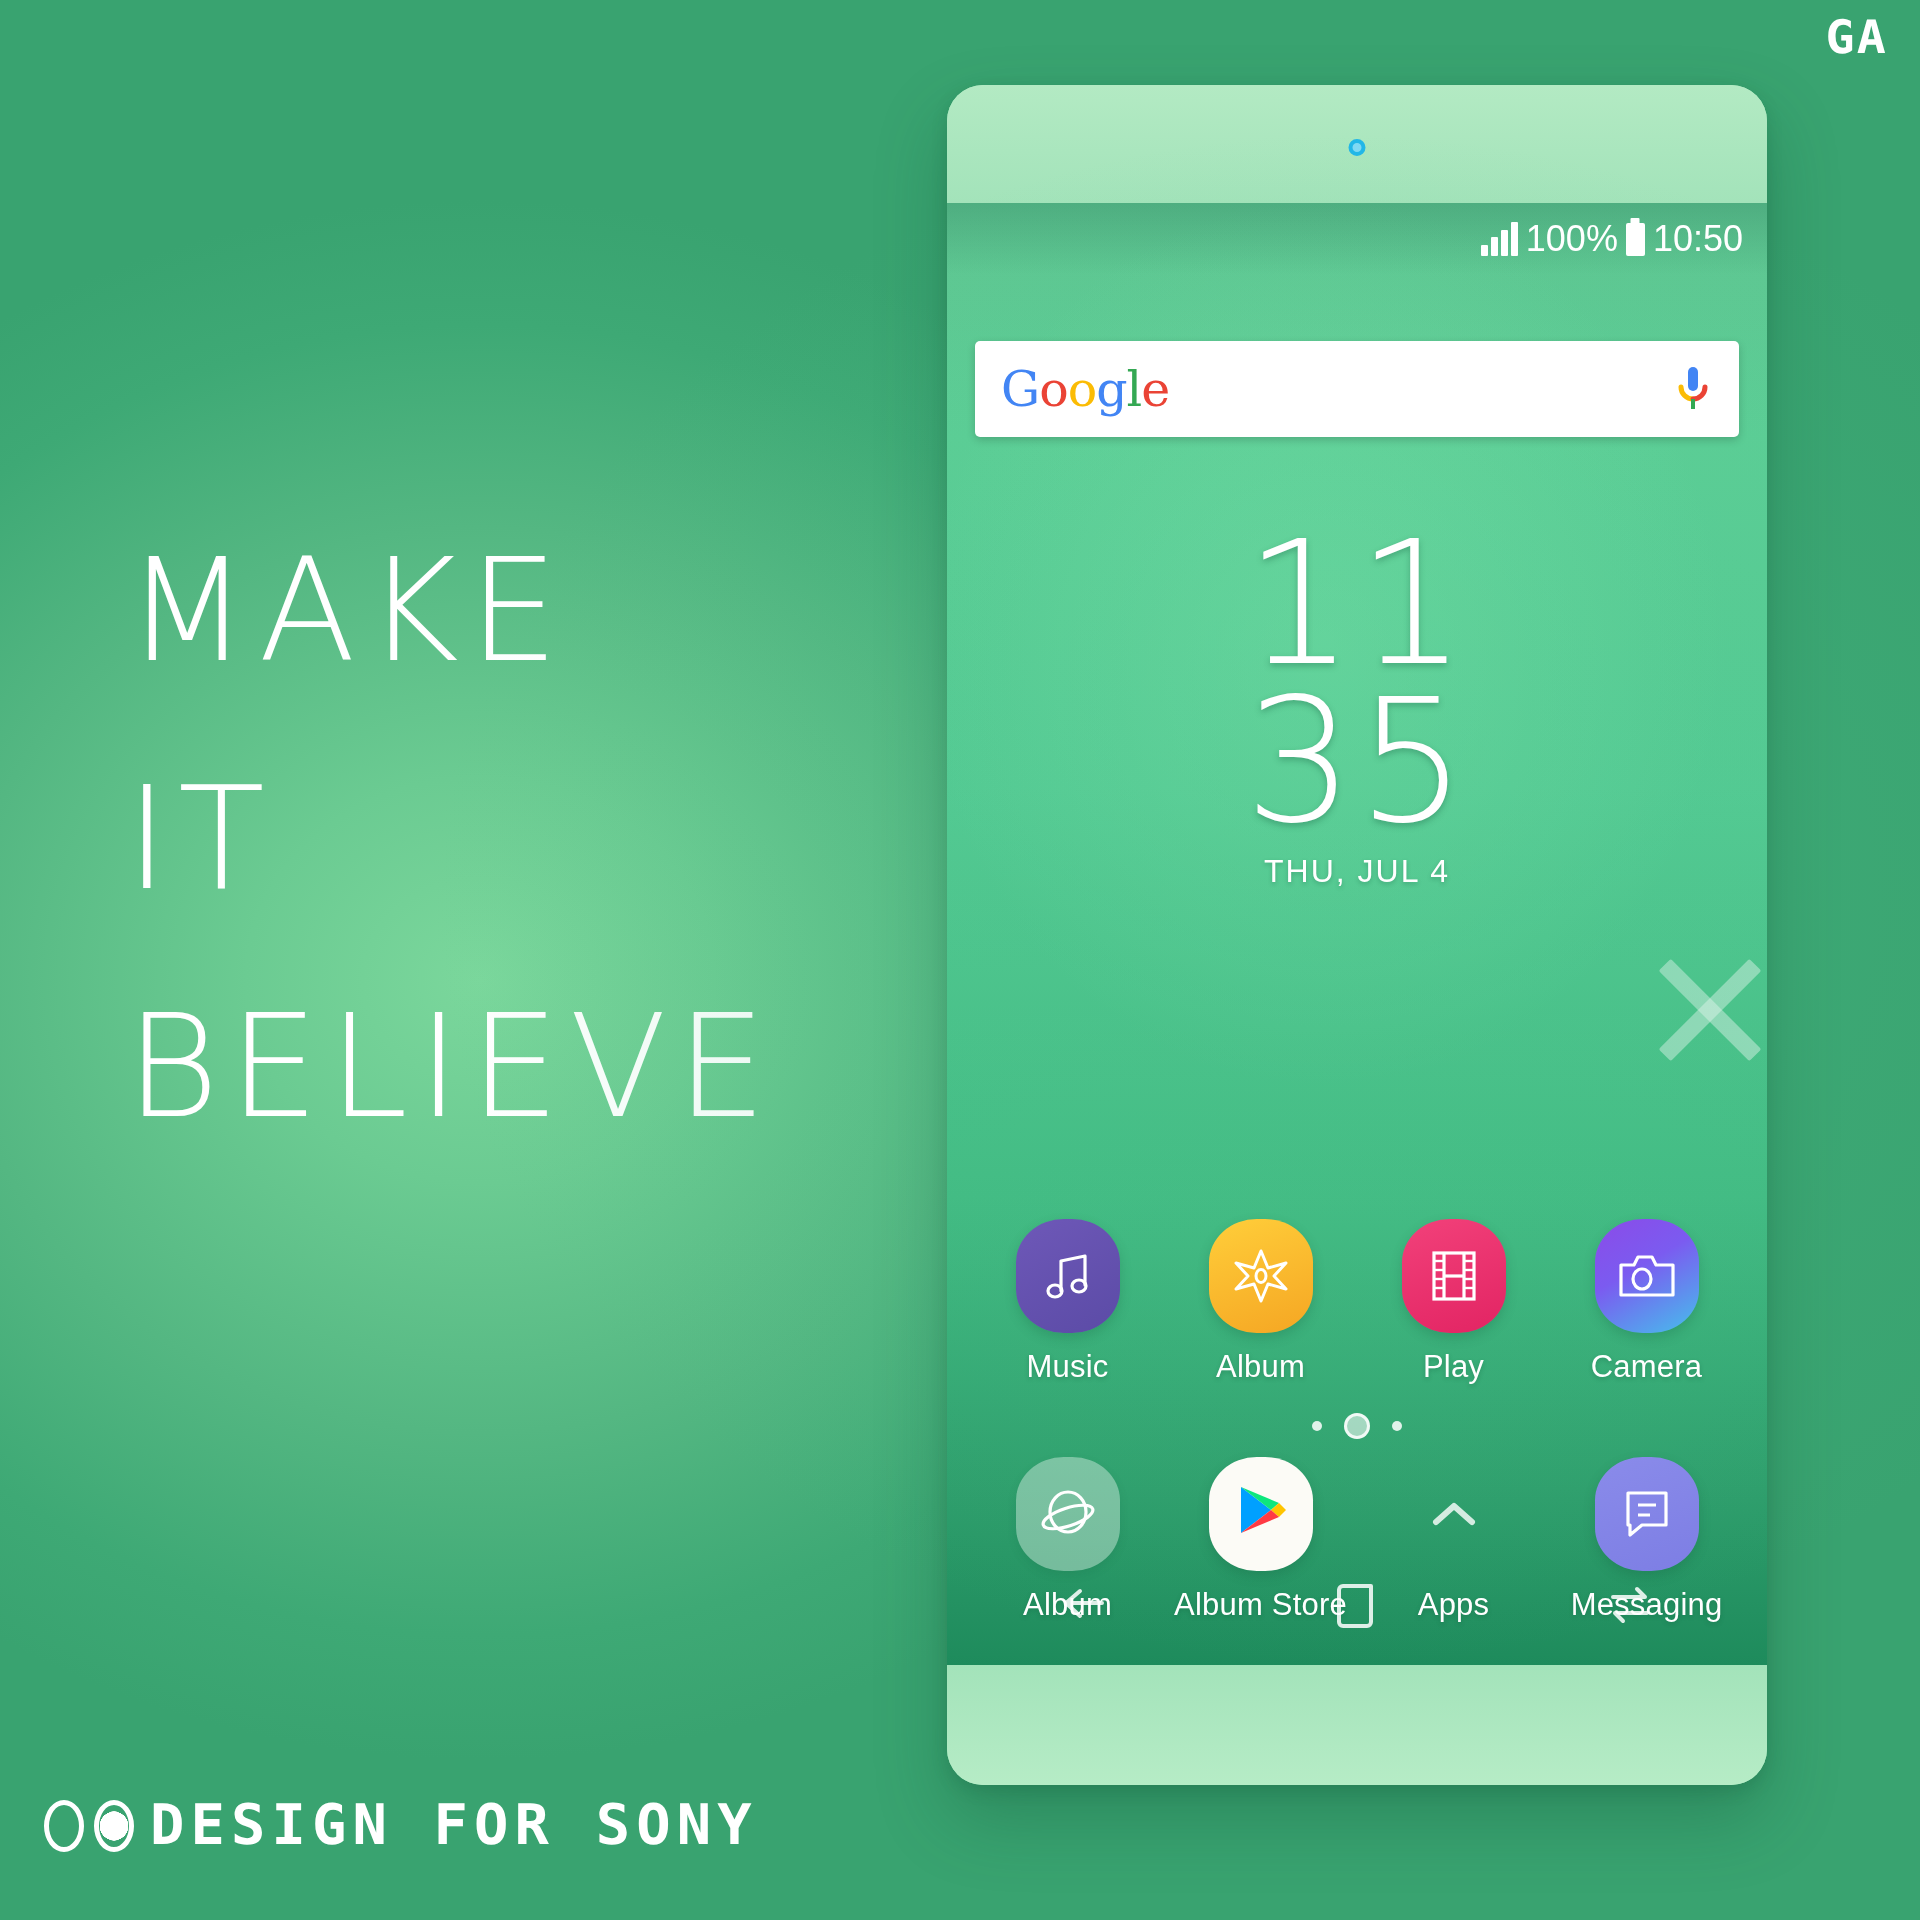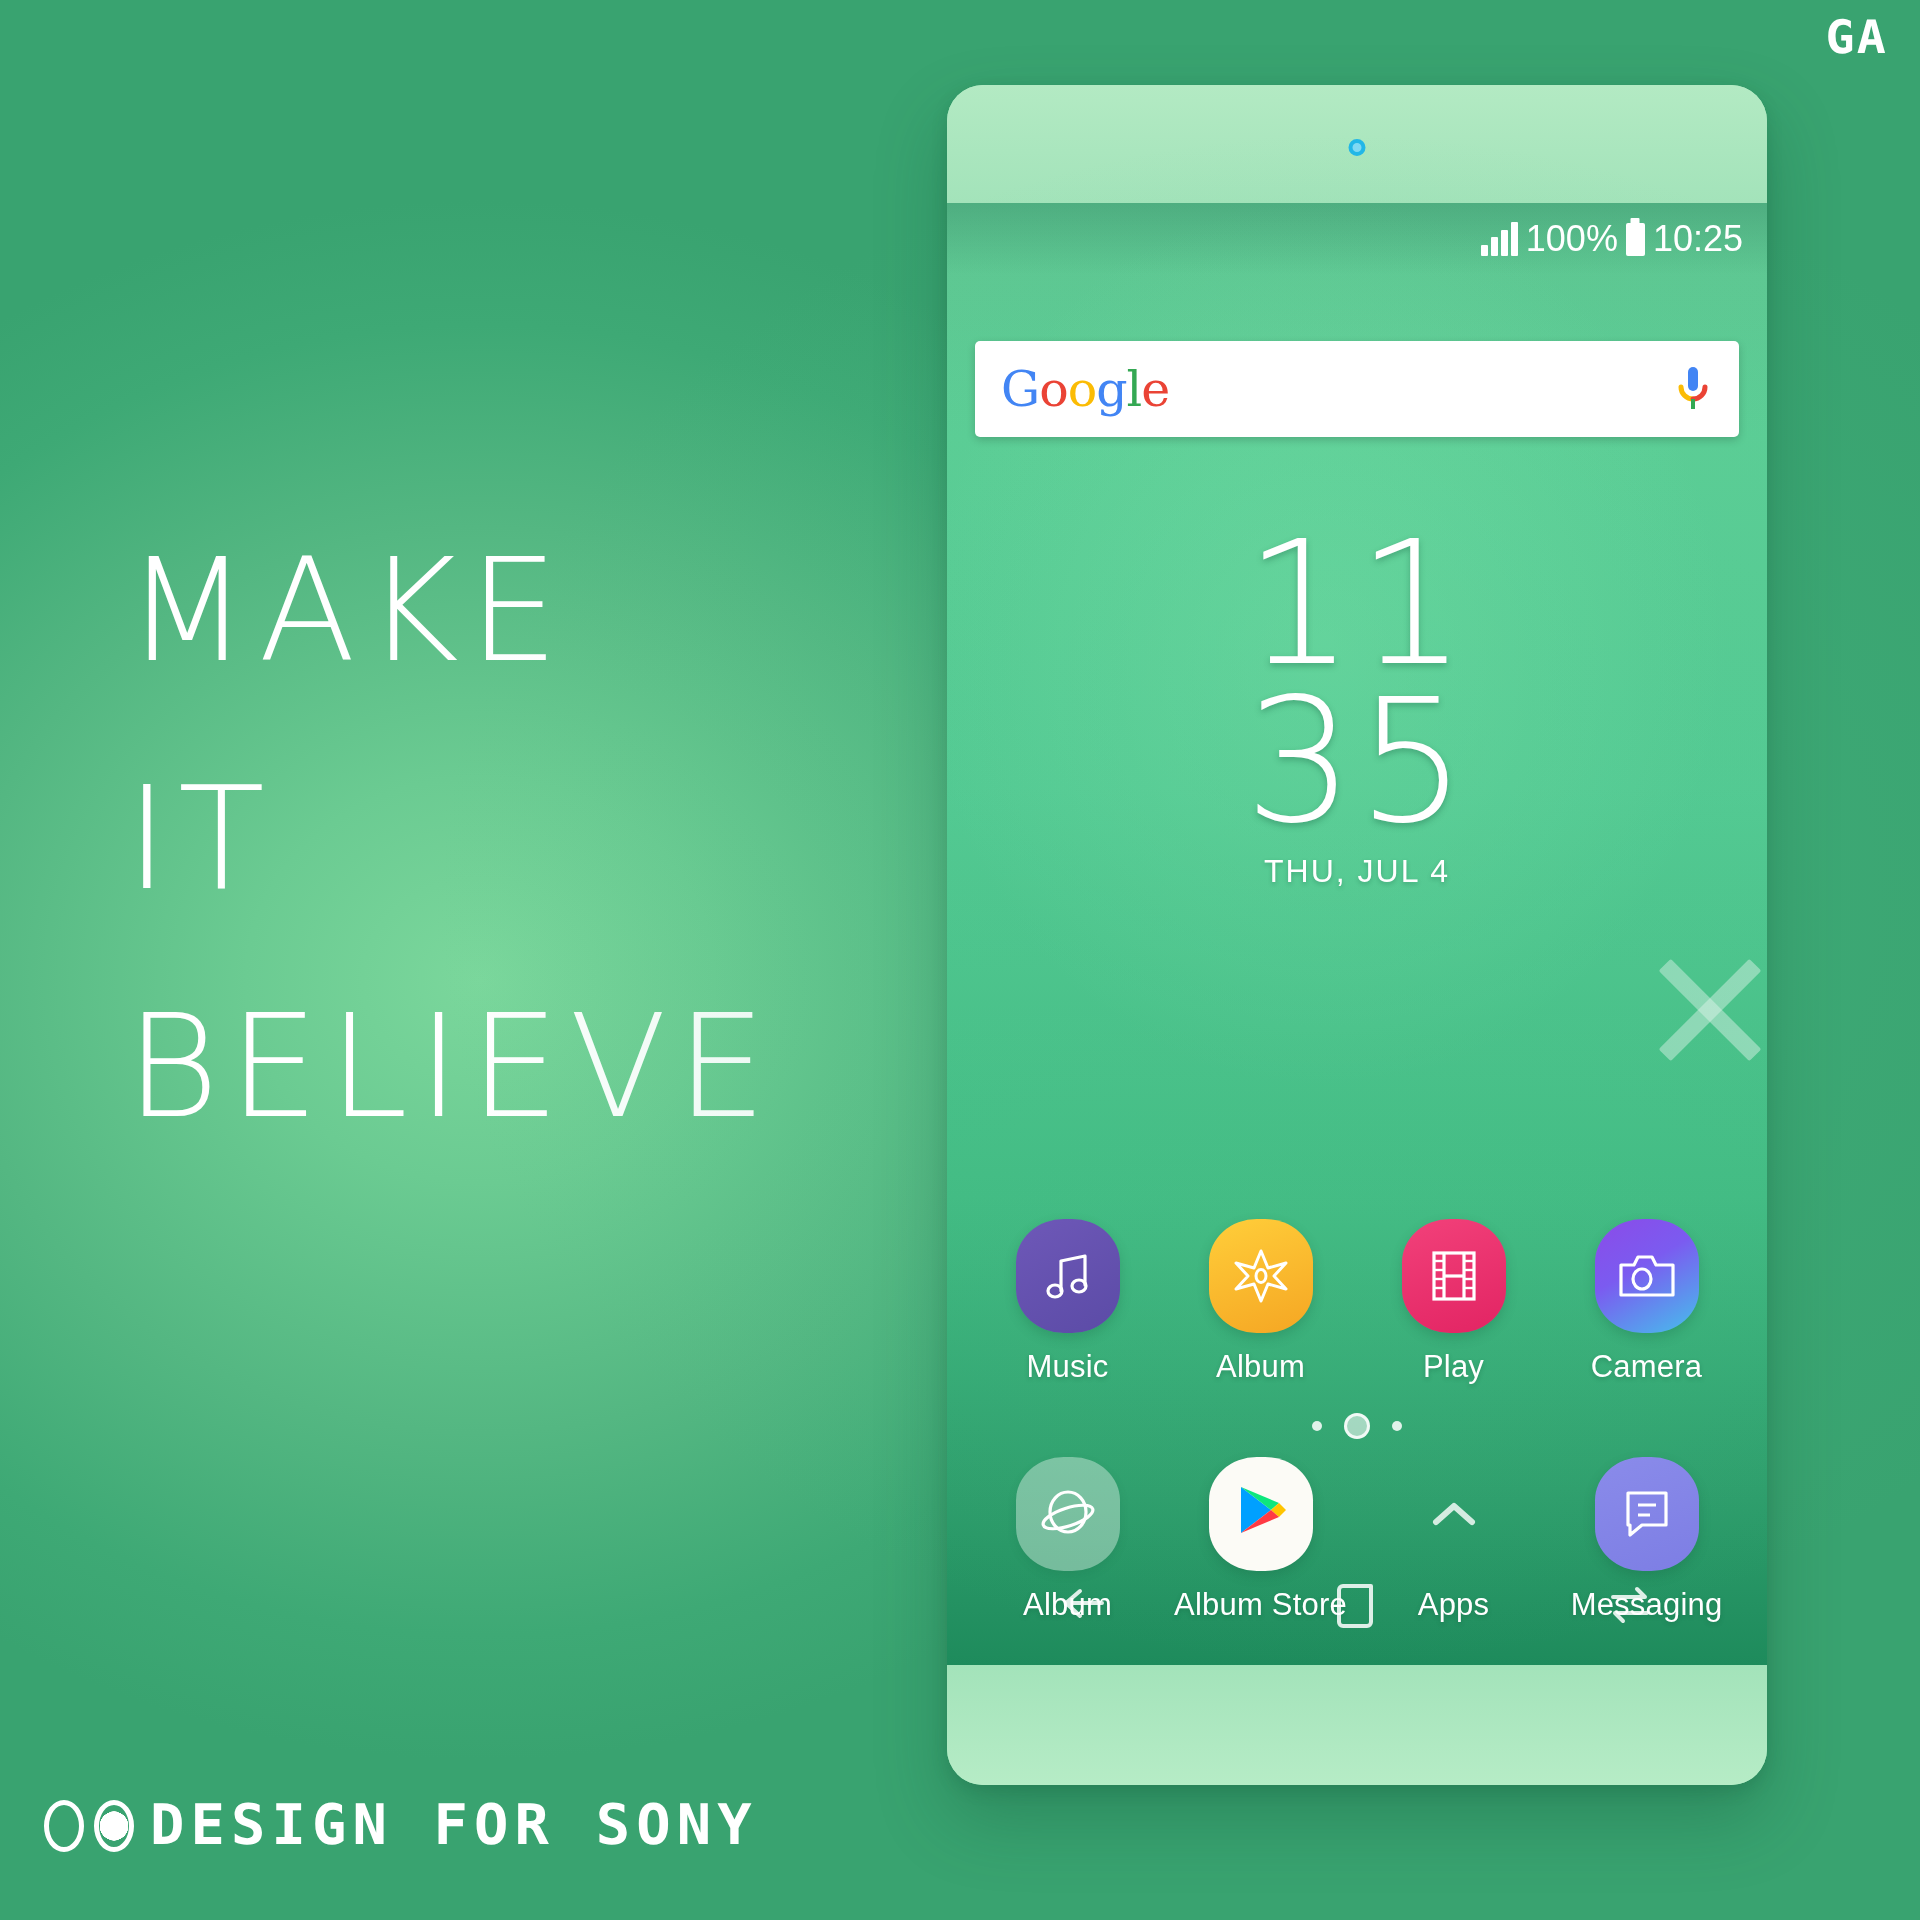--- a/index.html
+++ b/index.html
@@ -420,21 +420,21 @@
 
       <div id="statusbar">
         <span class="signal-bars">
           <i></i>
             <i></i>
             <i></i>
             <i></i>
         </span>
         <span class="sb-text">100%</span>
         <span class="battery-icon"></span>
-        <span class="sb-text">10:25</span>
+        <span class="sb-text">10:50</span>
       </div>
 
       <div id="google-bar">
         <div id="google-logo">
           <span class="c1">G</span>
             <span class="c2">o</span>
             <span class="c3">o</span>
             <span class="c4">g</span>
             <span class="c5">l</span>
             <span class="c6">e</span>

